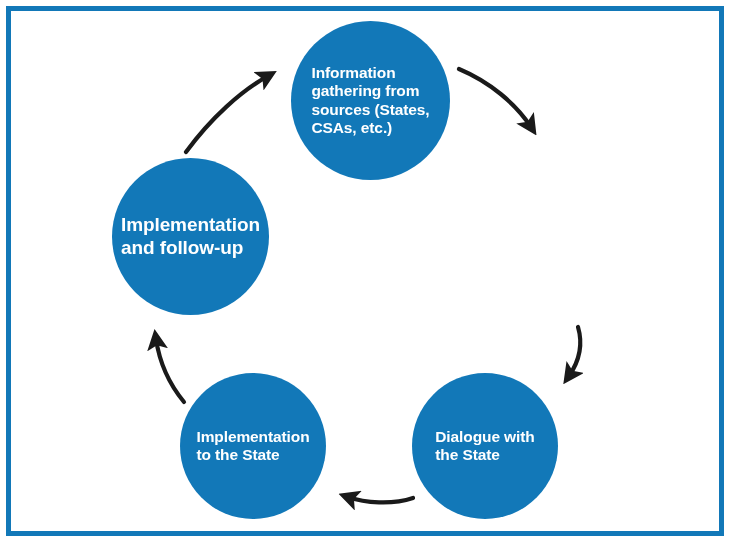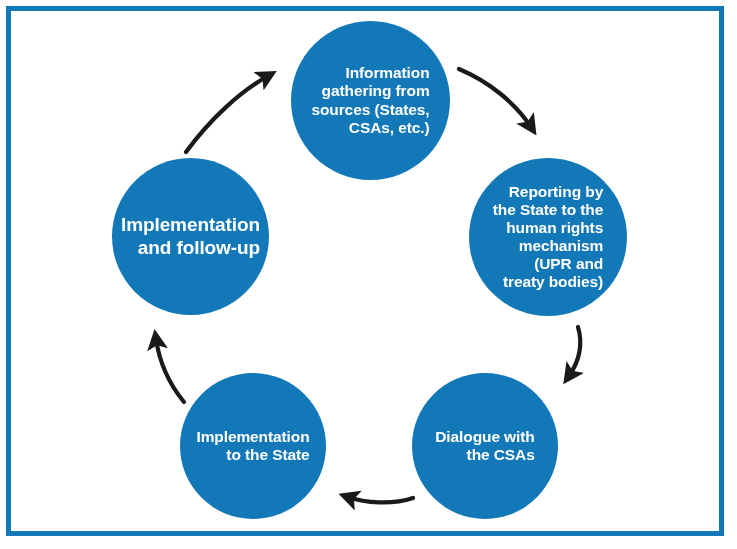--- a/index.html
+++ b/index.html
@@ -32,21 +32,21 @@
     width: 737px;
     height: 549px;
   }
   .node {
     position: absolute;
     border-radius: 50%;
     background: #1278B8;
     display: flex;
     align-items: center;
     justify-content: center;
-    text-align: right;
+    text-align: left;
     color: #ffffff;
     font-weight: bold;
     line-height: 1.17;
     -webkit-font-smoothing: antialiased;
   }
   .node-label {
     display: block;
     padding: 0 10px;
     white-space: pre-line;
     letter-spacing: -0.1px;
@@ -109,32 +109,24 @@
     </g>
   </svg>
 
   <div class="node" id="node-information-gathering">
     <span class="node-label">Information
 gathering from
 sources (States,
 CSAs, etc.)</span>
   </div>
 
-  <div class="node" id="node-reporting">
-    <span class="node-label">Reporting by
-the State to the
-human rights
-mechanism
-(UPR and
-treaty bodies)</span>
-  </div>
 
   <div class="node" id="node-dialogue">
     <span class="node-label">Dialogue with
-the CSAs</span>
+the State</span>
   </div>
 
   <div class="node" id="node-recommendations">
     <span class="node-label">Implementation
 to the State</span>
   </div>
 
   <div class="node" id="node-implementation">
     <span class="node-label">Implementation
 and follow-up</span>

